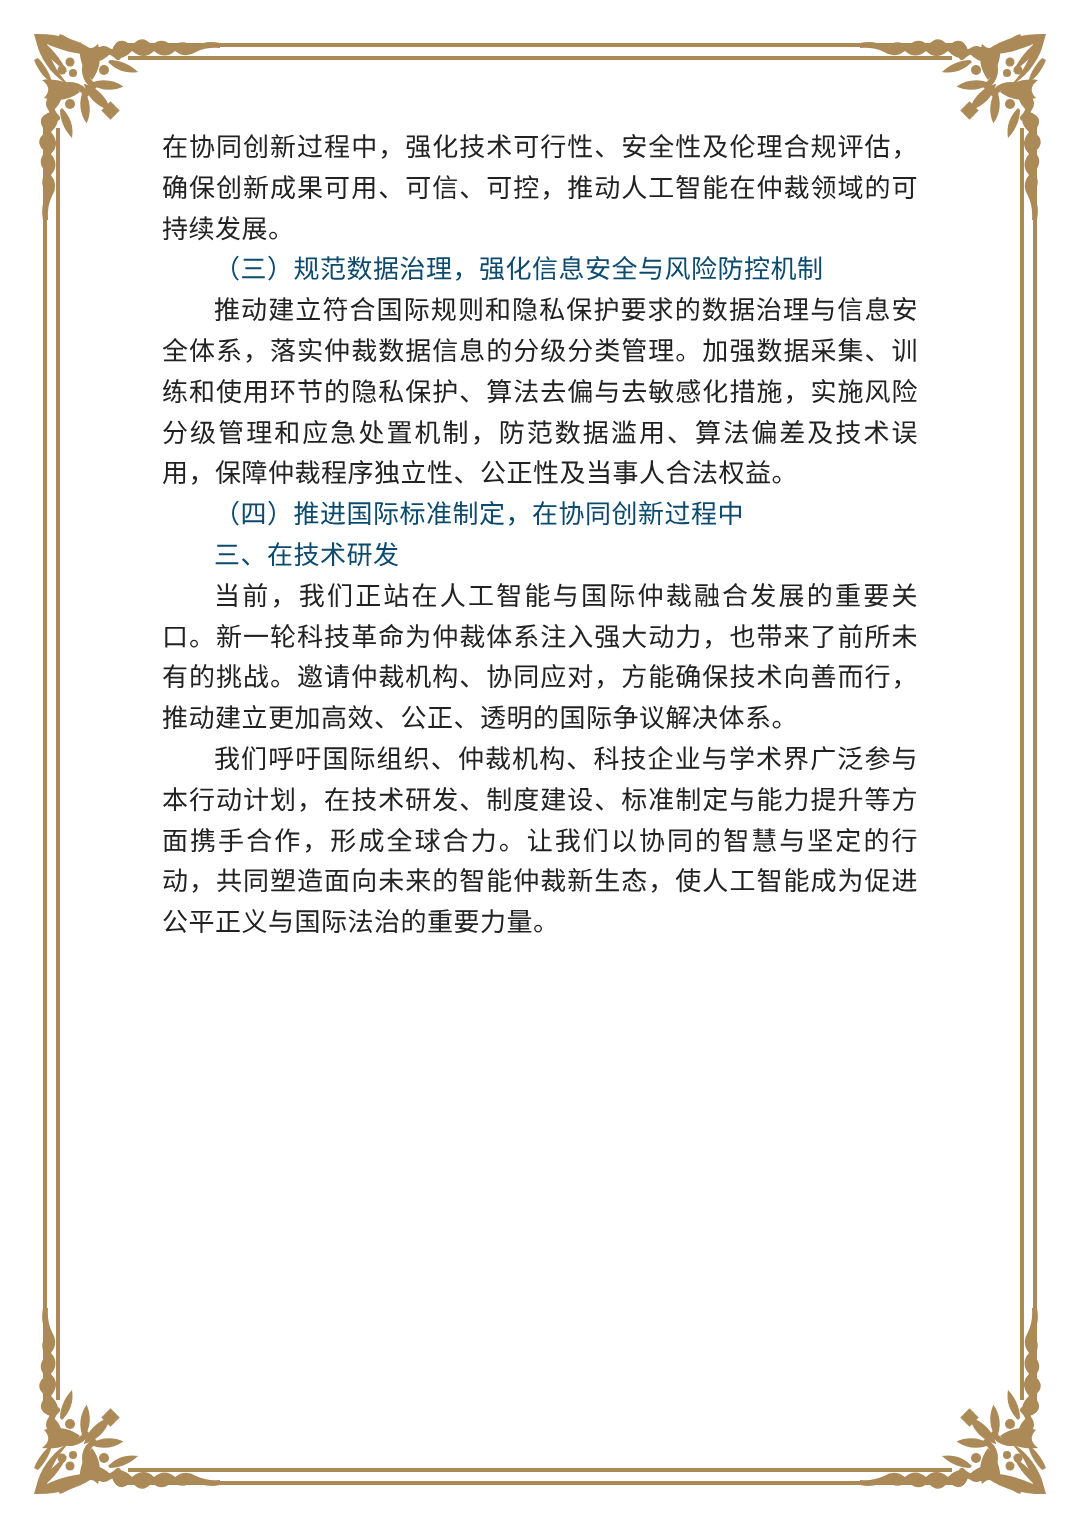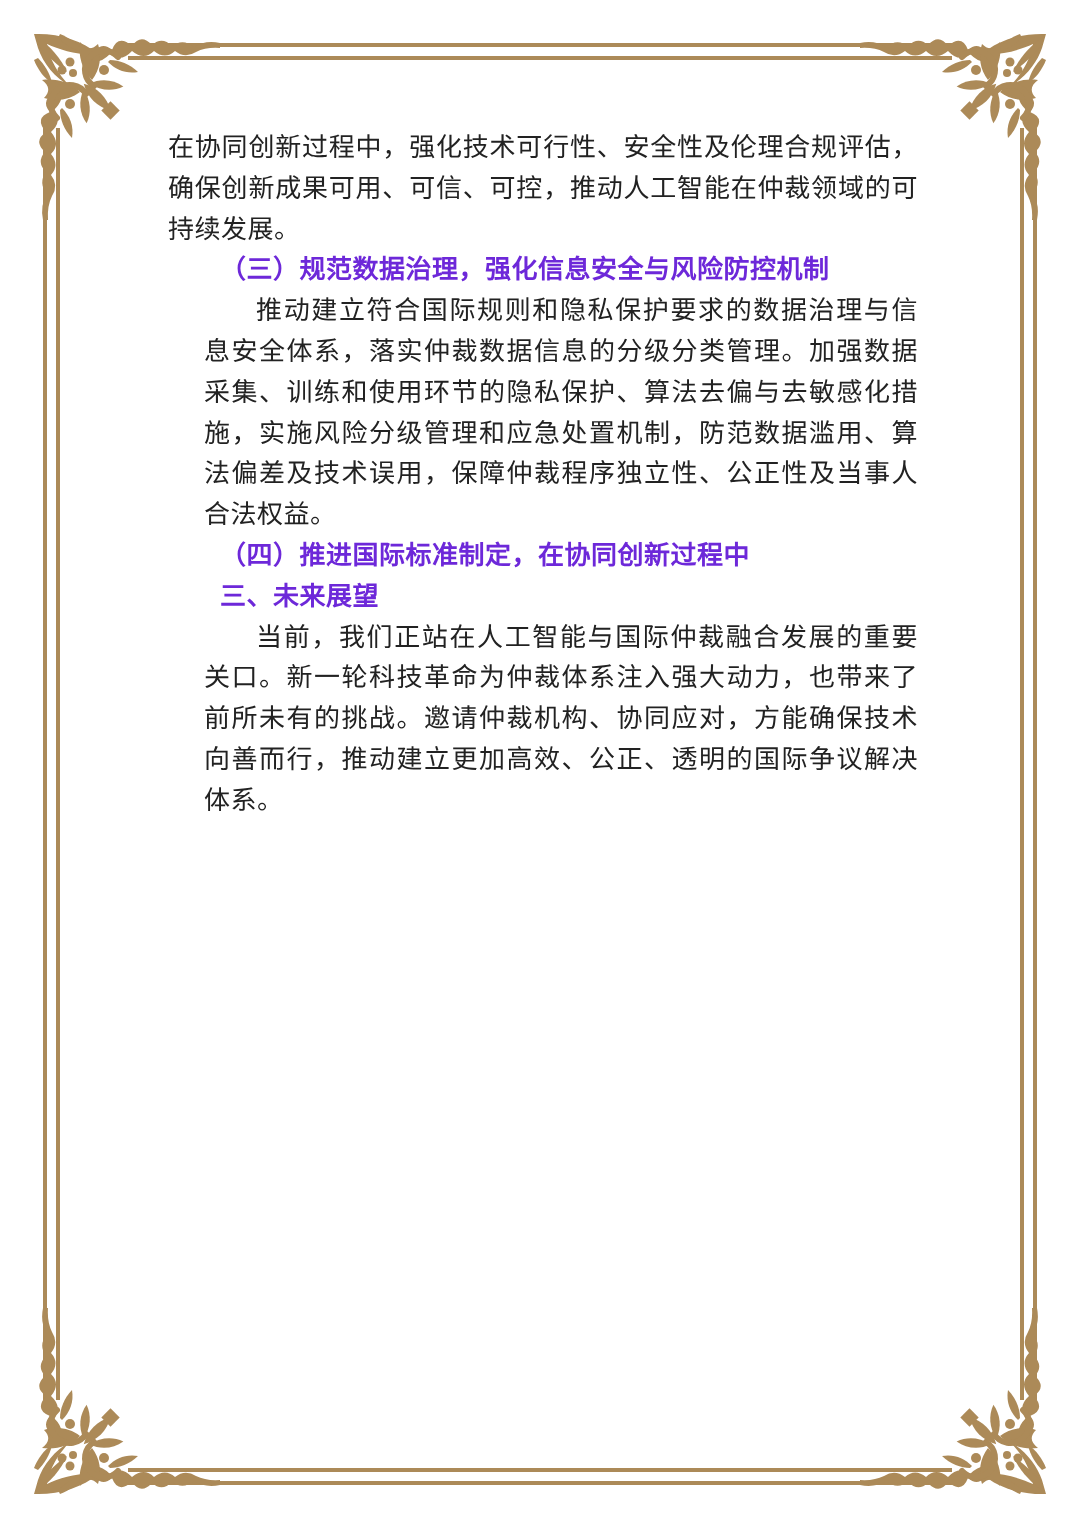--- a/index.html
+++ b/index.html
@@ -27,30 +27,30 @@
   
   .corner{position:absolute;width:220px;height:220px;color:var(--gold);}
   .corner svg{display:block;width:100%;height:100%;}
   .corner.tl{top:0;left:0;}
   .corner.tr{top:0;right:0;transform:scaleX(-1);}
   .corner.bl{bottom:0;left:0;transform:scaleY(-1);}
   .corner.br{bottom:0;right:0;transform:scale(-1,-1);}
 
   
   .content{
-    position:absolute;left:168px;right:162px;top:128px;
+    position:absolute;left:162px;right:162px;top:128px;
     font-size:26px;line-height:40.8px;
     color:var(--ink);
     text-align:justify;
     text-justify:inter-ideograph;
     letter-spacing:0.5px;
   }
   .content p{margin:0;padding:0;}
-  .content p.paragraph.indent{text-indent:2em;margin-left:36px;}
-  .content p.heading{font-weight:bold;color:#6d28d9;text-indent:2em;}
+  .content p.paragraph.indent{text-indent:2em;}
+  .content p.heading{font-weight:normal;color:#0c4a6e;text-indent:2em;}
   .hidden-defs{position:absolute;width:0;height:0;overflow:hidden;}
 </style>
 </head>
 <body>
 
 <svg class="hidden-defs" aria-hidden="true">
   <defs>
     <path id="garland" d="M88,62 Q99,38 112,50 Q118,34 132,46 Q141,33 152,45 Q162,36 172,46 Q183,38 194,47 Q205,40 220,43 L220,48 Q206,47 196,52 Q185,59 175,51 Q165,60 154,51 Q144,61 132,51 Q121,63 110,54 Q99,65 90,60 Z"></path>
     <symbol id="orn" viewBox="0 0 220 220">
       <g fill="currentColor">
@@ -122,17 +122,18 @@
     <svg>
         <use href="#orn" xlink:href="#orn"></use>
       </svg>
   </div>
 
   <main class="content">
       <p class="paragraph">在协同创新过程中，强化技术可行性、安全性及伦理合规评估，确保创新成果可用、可信、可控，推动人工智能在仲裁领域的可持续发展。</p>
       <p class="heading">（三）规范数据治理，强化信息安全与风险防控机制</p>
       <p class="paragraph indent">推动建立符合国际规则和隐私保护要求的数据治理与信息安全体系，落实仲裁数据信息的分级分类管理。加强数据采集、训练和使用环节的隐私保护、算法去偏与去敏感化措施，实施风险分级管理和应急处置机制，防范数据滥用、算法偏差及技术误用，保障仲裁程序独立性、公正性及当事人合法权益。</p>
       <p class="heading">（四）推进国际标准制定，在协同创新过程中</p>
-      <p class="heading">三、未来展望</p>
+      <p class="heading">三、在技术研发</p>
       <p class="paragraph indent">当前，我们正站在人工智能与国际仲裁融合发展的重要关口。新一轮科技革命为仲裁体系注入强大动力，也带来了前所未有的挑战。邀请仲裁机构、协同应对，方能确保技术向善而行，推动建立更加高效、公正、透明的国际争议解决体系。</p>
+      <p class="paragraph indent">我们呼吁国际组织、仲裁机构、科技企业与学术界广泛参与本行动计划，在技术研发、制度建设、标准制定与能力提升等方面携手合作，形成全球合力。让我们以协同的智慧与坚定的行动，共同塑造面向未来的智能仲裁新生态，使人工智能成为促进公平正义与国际法治的重要力量。</p>
     </main>
 
 </div>
 
 </body></html>

